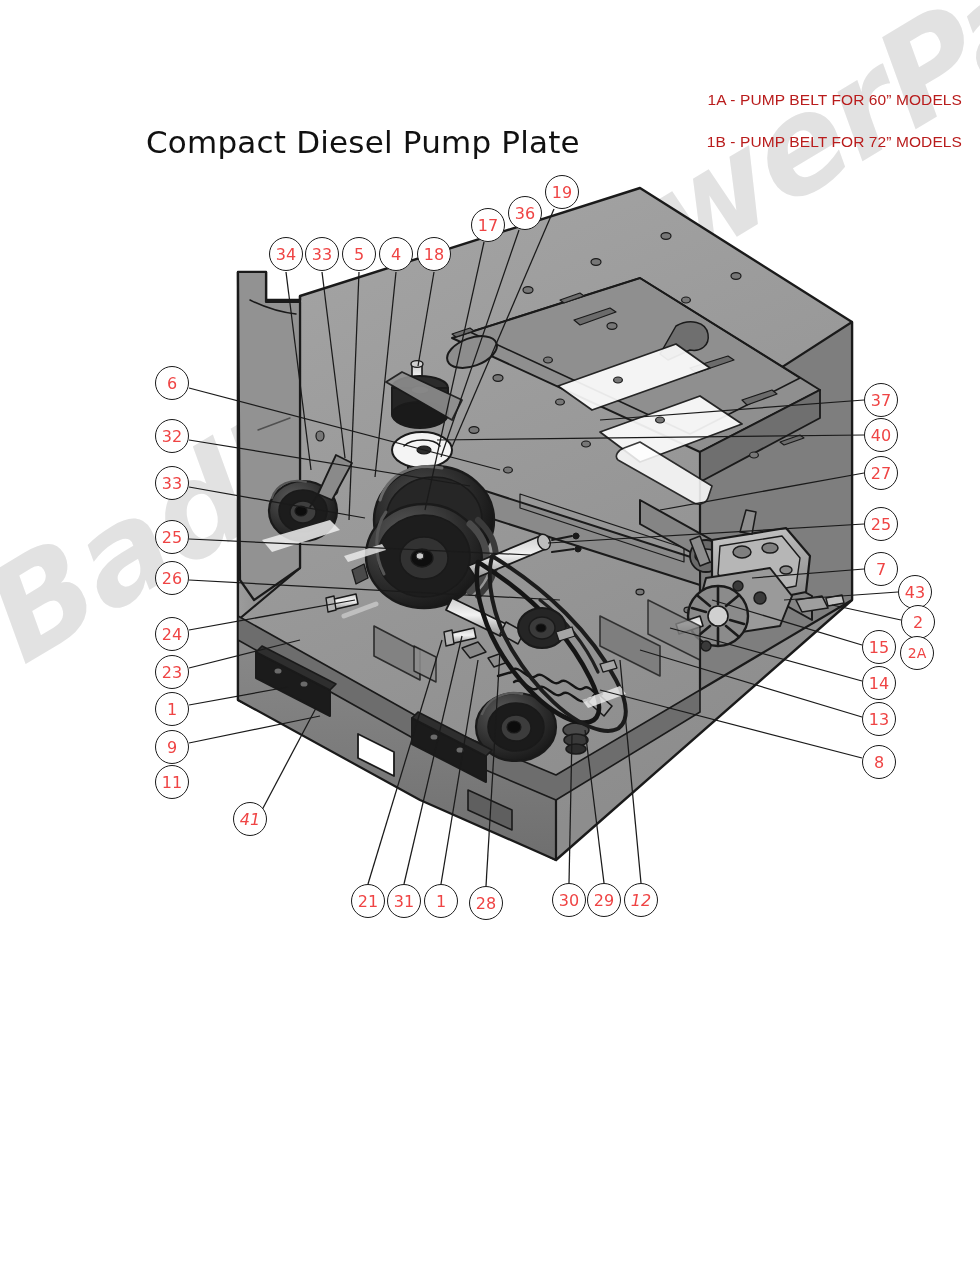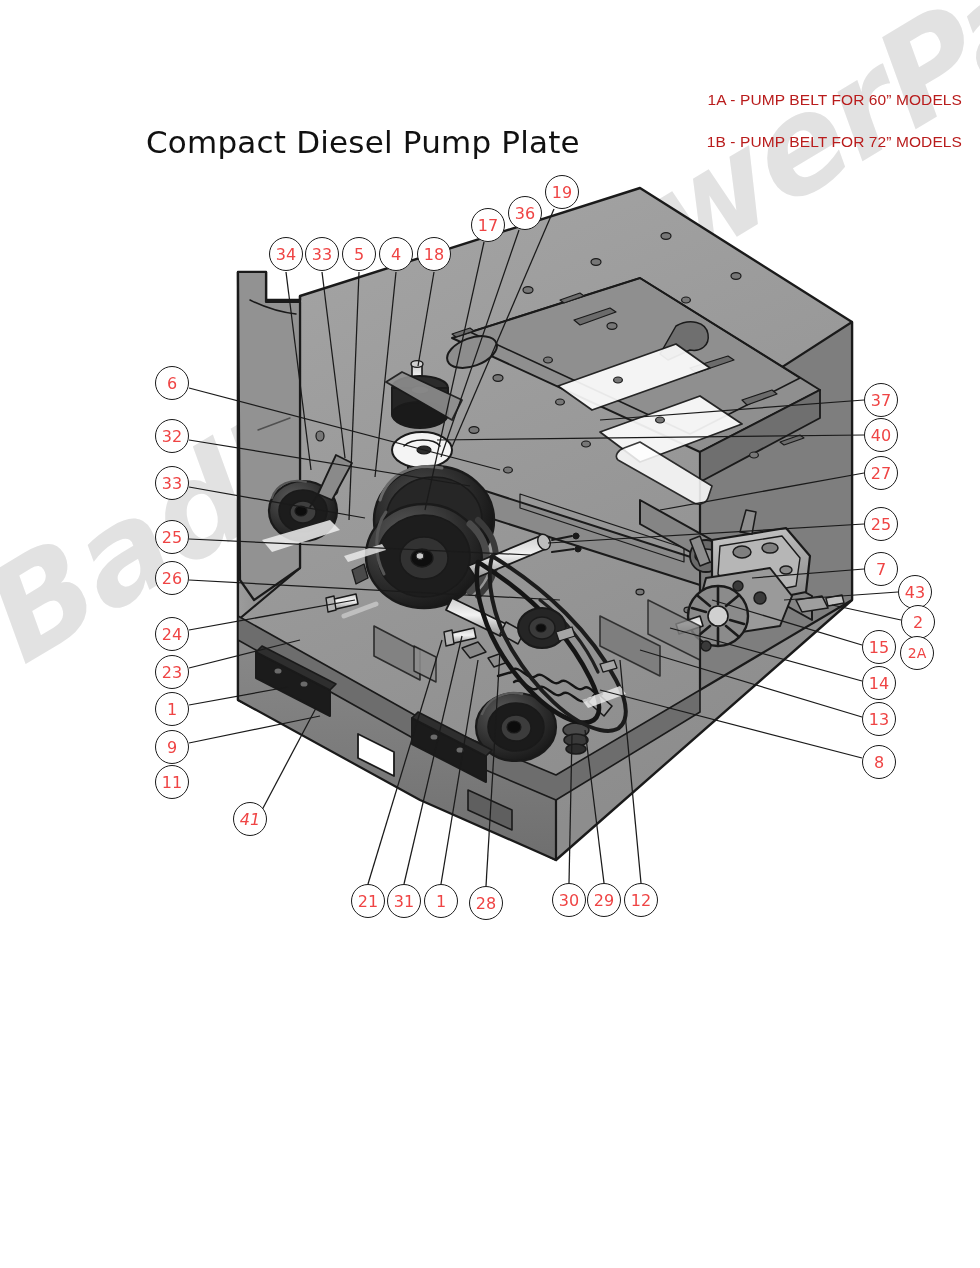--- a/index.html
+++ b/index.html
@@ -421,16 +421,16 @@
       <div class="callout small" style="left: 917px; top: 653px;">2A</div>
       <div class="callout" style="left: 879px; top: 683px;">14</div>
       <div class="callout" style="left: 879px; top: 719px;">13</div>
       <div class="callout" style="left: 879px; top: 762px;">8</div>
       <div class="callout" style="left: 368px; top: 901px;">21</div>
       <div class="callout" style="left: 404px; top: 901px;">31</div>
       <div class="callout" style="left: 441px; top: 901px;">1</div>
       <div class="callout" style="left: 486px; top: 903px;">28</div>
       <div class="callout" style="left: 569px; top: 900px;">30</div>
       <div class="callout" style="left: 604px; top: 900px;">29</div>
-      <div class="callout" style="left: 641px; top: 900px;">12</div>
+      <div class="callout" style="left: 641px; top: 900px; font-style: italic;">12</div>
     </div>
 
 </div>
 
 </body></html>

